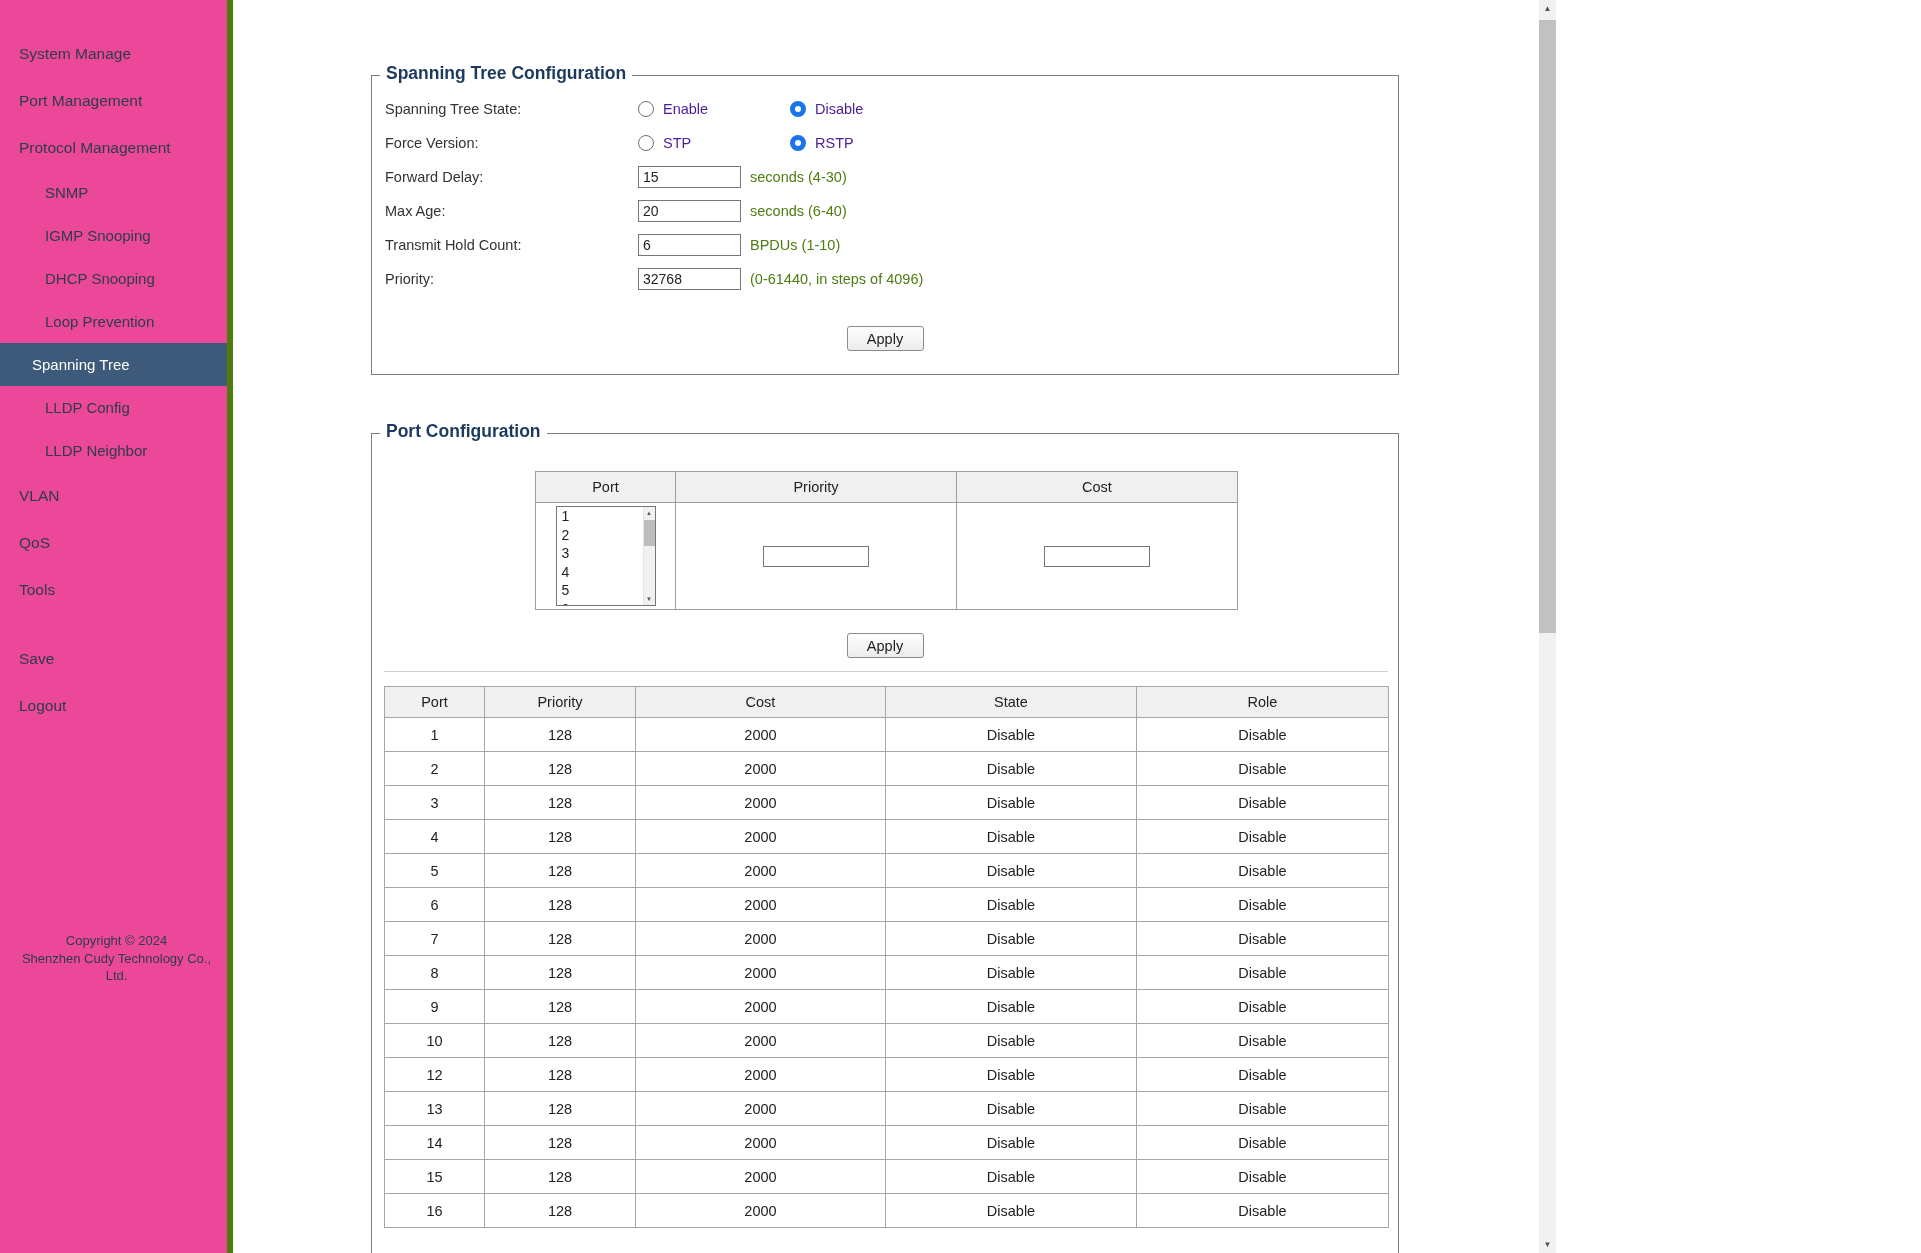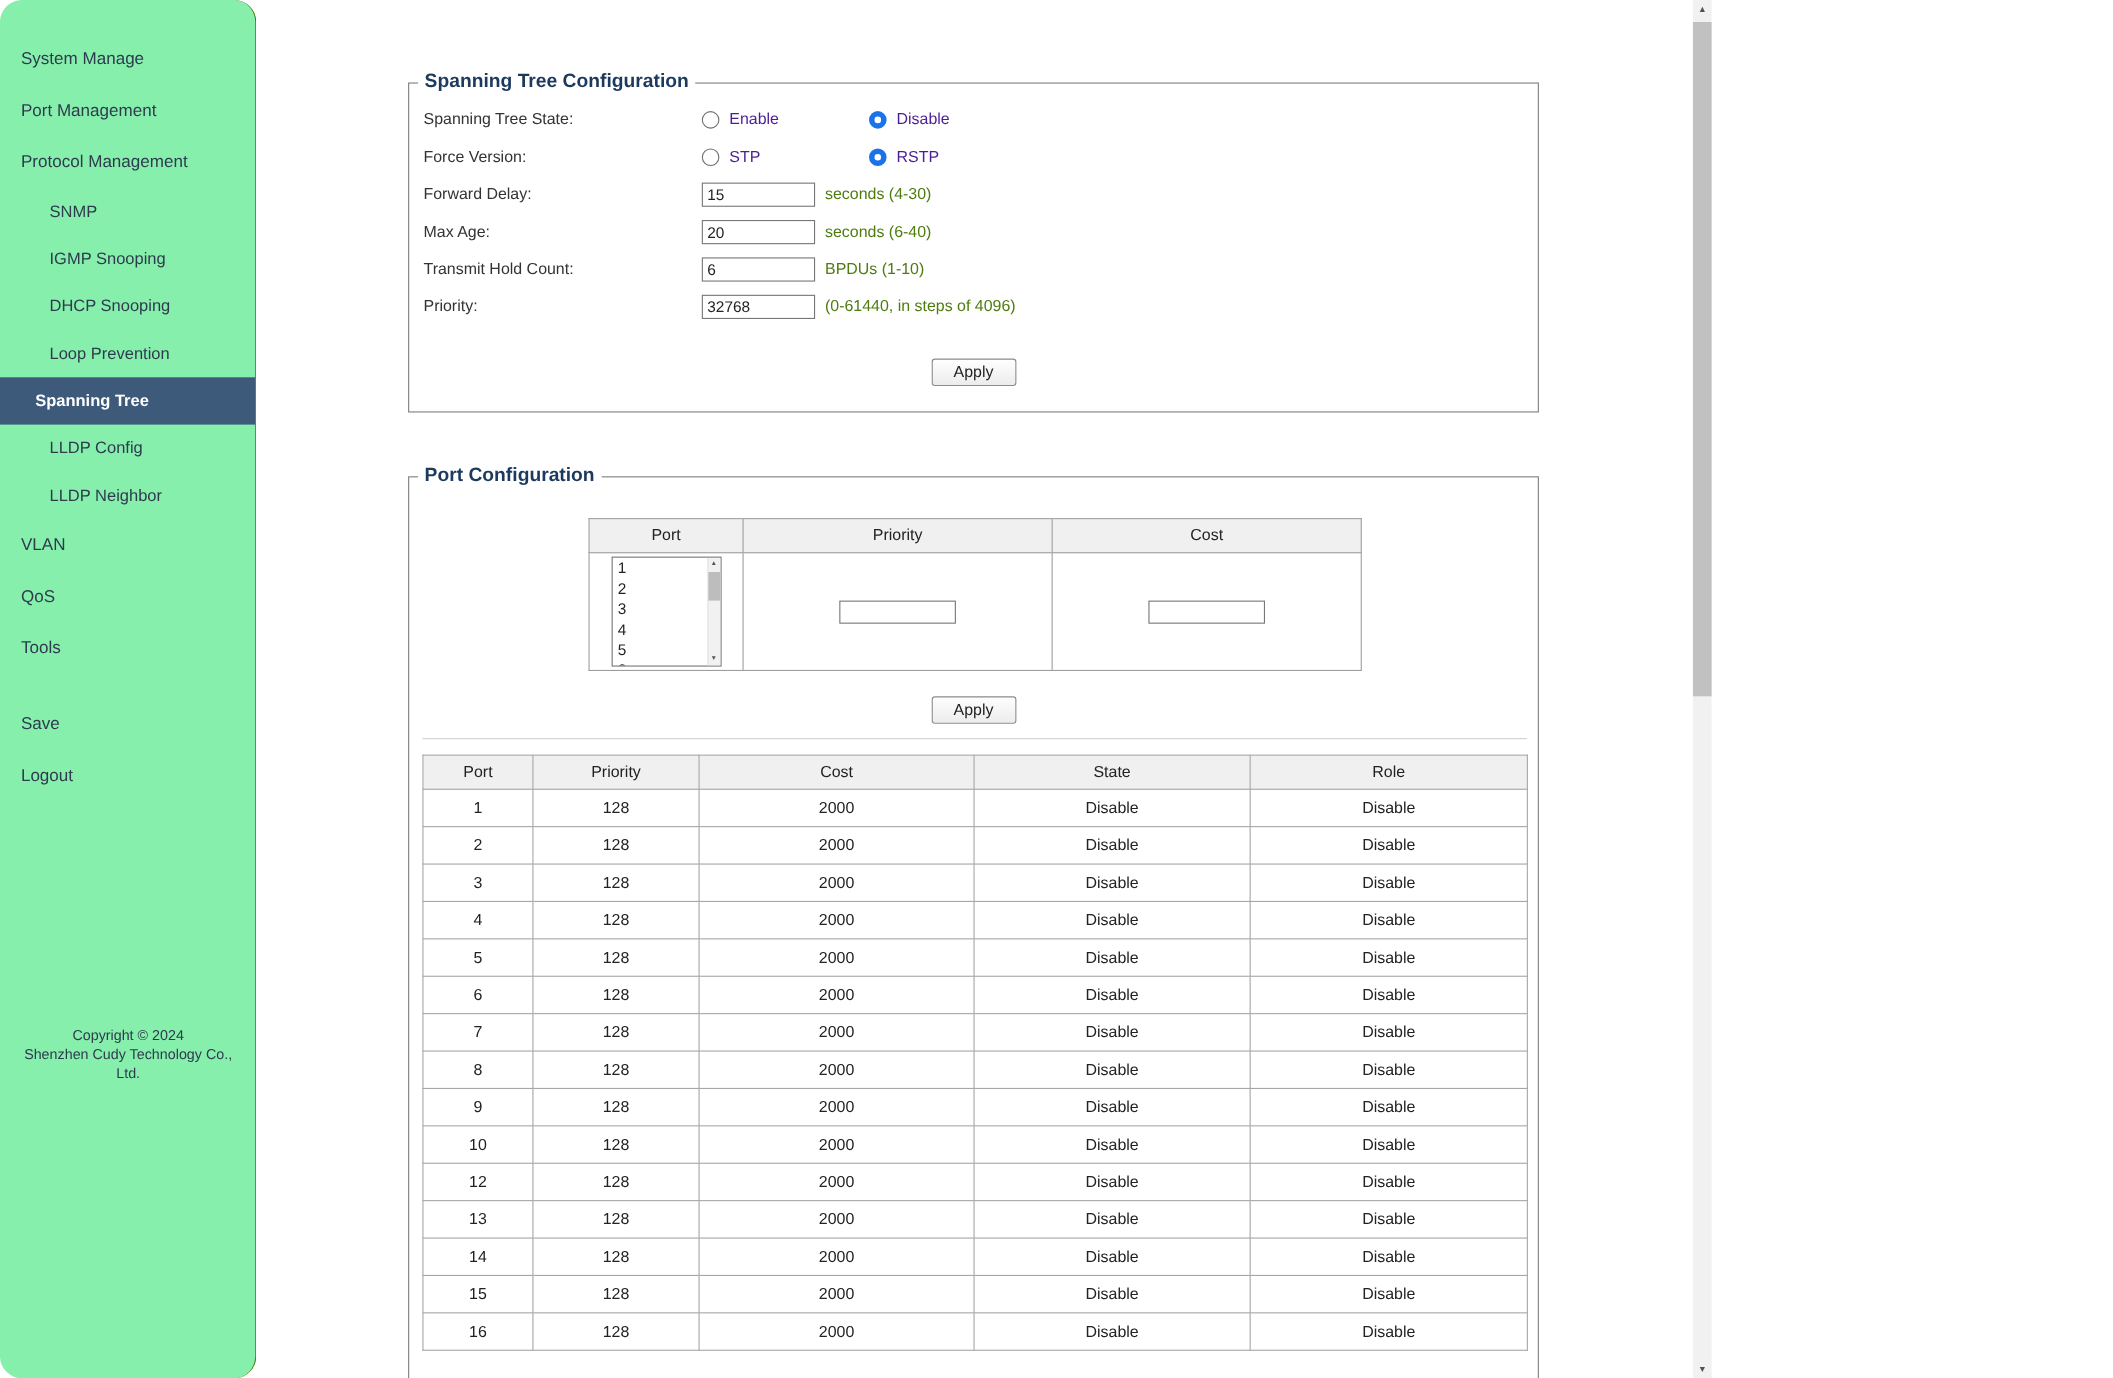--- a/index.html
+++ b/index.html
@@ -1,27 +1,27 @@
 <!DOCTYPE html>
 <html style="--sidebar-selected-bg: #3d5a7a; --radio-checked: #1a73e8; --legend-text: #1c3a5e;"><head>
 <meta charset="utf-8">
 <style>
   * { margin:0; padding:0; box-sizing:border-box; }
   html,body { background:#fff; }
   body { font-family:"Liberation Sans", sans-serif; color:#222; }
   .page { position:relative; width:1921px; height:1253px; overflow:hidden; background:#fff; }
 
   
-  .sidebar { position:absolute; left:0; top:0; width:233px; height:1253px; background:#86efac; border-right:1px solid #4d7c0f;border-radius:20px; }
+  .sidebar { position:absolute; left:0; top:0; width:233px; height:1253px; background:#ec4899; border-right:6px solid #4d7c0f; }
   .menu { padding-top:30px; }
   .menu.actions { padding-top:22px; }
   .sb-item { height:47px; display:flex; align-items:center; padding-left:19px; font-size:15.5px;
              color:#2e3b4e; cursor:pointer; white-space:nowrap; }
   .sb-item.sub { height:43px; padding-left:45px; font-size:15px; }
-  .sb-item.selected { background:var(--sidebar-selected-bg,#3d5a7a); color:#fff; font-weight:bold;padding-left:32px; }
+  .sb-item.selected { background:var(--sidebar-selected-bg,#3d5a7a); color:#fff; font-weight:normal;padding-left:32px; }
   .copyright { position:absolute; top:932px; left:0; width:233px; text-align:center;
                font-size:13px; line-height:17.5px; color:#2e3b4e; }
 
   
   .content { position:absolute; left:233px; top:0; width:1324px; height:1253px; background:#fff; }
   .fs { position:absolute; border:1px solid #7d7d7d; background:#fff; }
   .fs1 { left:138px; top:75px; width:1028px; height:300px; }
   .fs2 { left:138px; top:433px; width:1028px; height:824px; }
   .legend { position:absolute; top:-13px; left:8px; background:#fff; padding:0 6px;
             font-size:17.5px; font-weight:bold; color:var(--legend-text,#1c3a5e); white-space:nowrap; }

